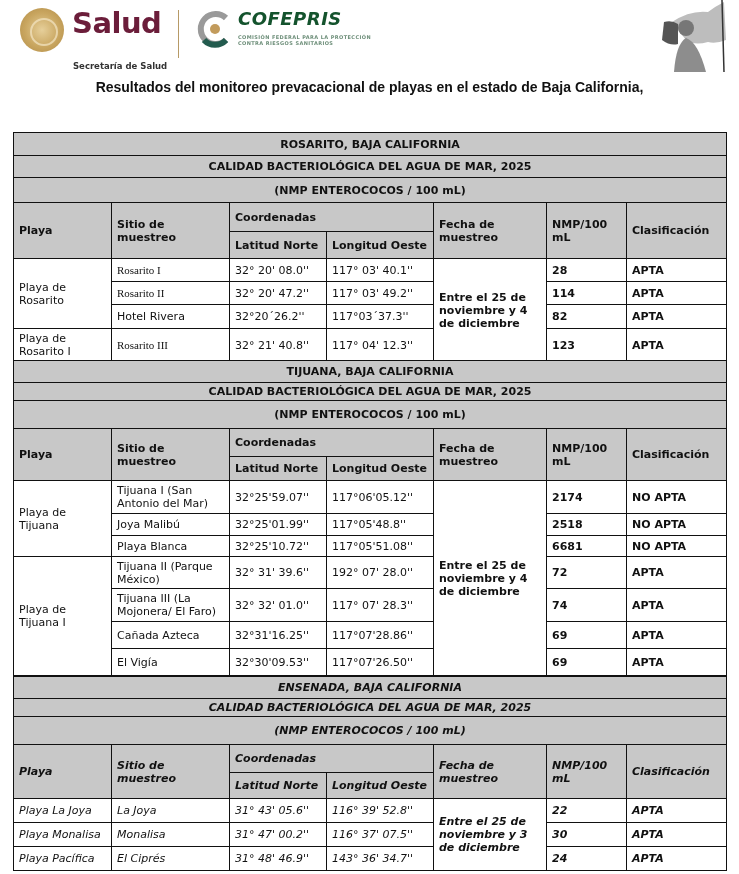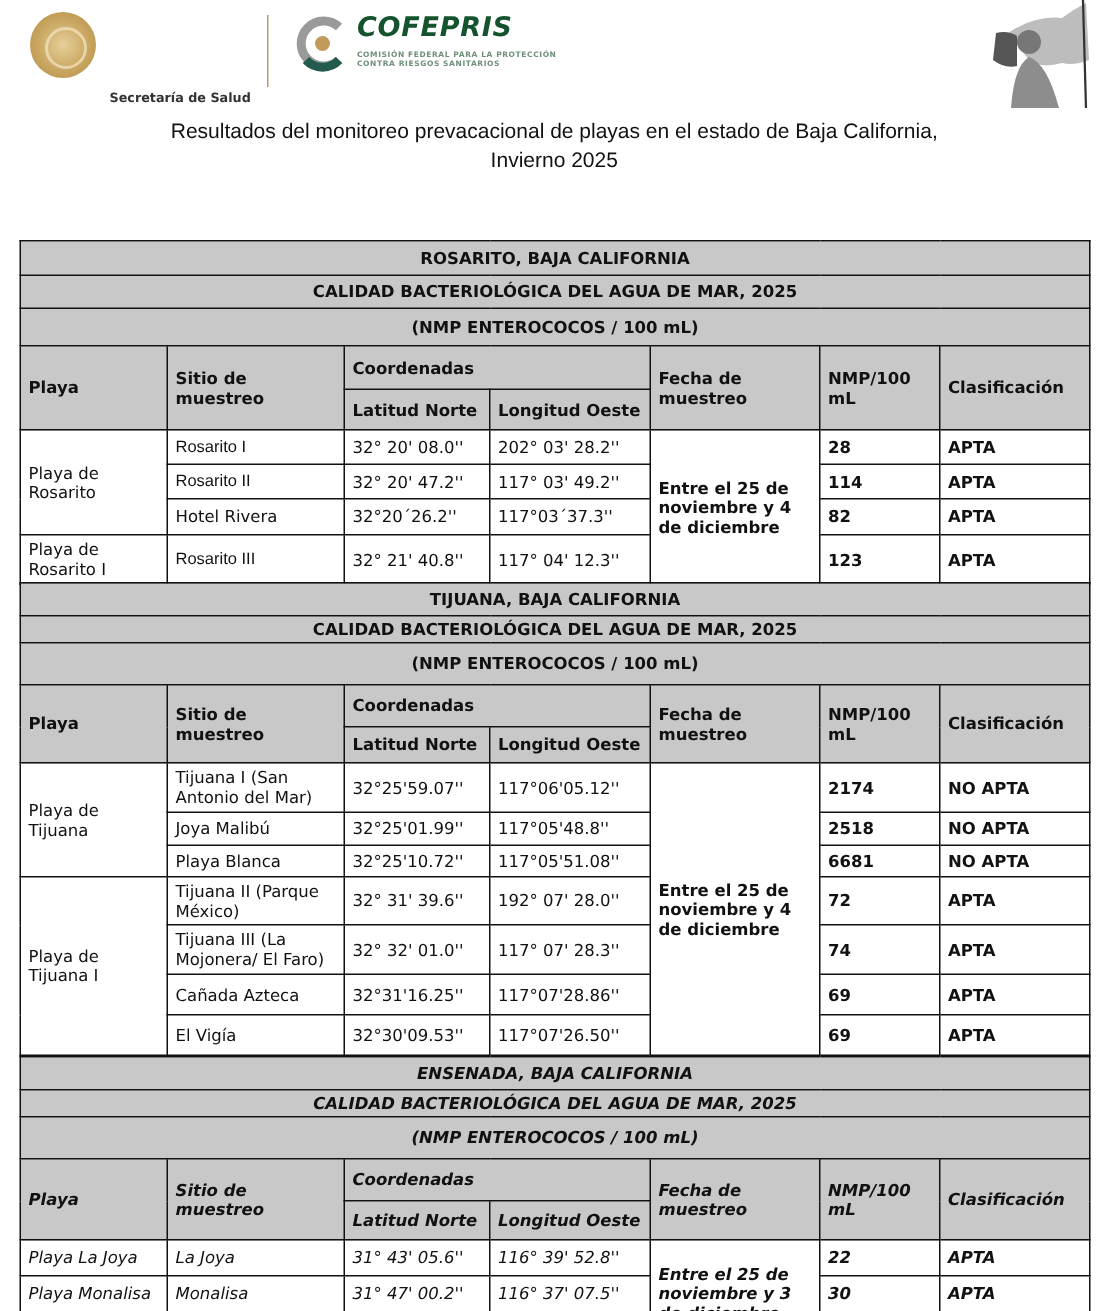--- a/index.html
+++ b/index.html
@@ -15,36 +15,37 @@
     font-weight: bold; font-size: 29px; color: #6b1d3a; letter-spacing: -0.5px; }
   .salud-sub { position: absolute; left: 73px; top: 61px; font-size: 8.5px; font-weight: bold; color: #333; }
   .v-divider { position: absolute; left: 178px; top: 10px; width: 1px; height: 48px; background: #b79a66; }
   .cof-icon { position: absolute; left: 196px; top: 10px; width: 38px; height: 38px; }
   .cof-word { position: absolute; left: 238px; top: 8px; font-size: 18px; font-weight: bold; color: #14532d; letter-spacing: 0.5px; font-style: italic; }
   .cof-sub1, .cof-sub2 { position: absolute; left: 238px; font-size: 5px; font-weight: bold; color: #6e8f7a; letter-spacing: .4px; }
   .cof-sub1 { top: 34px; } .cof-sub2 { top: 40px; }
   .heroine { position: absolute; left: 650px; top: 0; width: 80px; height: 72px; }
 
   .title { position: absolute; left: 0; top: 78px; width: 739px; text-align: center;
-    font-family: "Liberation Sans", sans-serif; font-weight: normal; font-size: 14px; line-height: 19px; color: #111; }
+    font-family: "Liberation Sans", sans-serif; font-weight: bold; font-size: 14px; line-height: 19px; color: #111; }
 
   table.sec { position: absolute; left: 13px; width: 713px; border-collapse: collapse; table-layout: fixed;
-    font-family: "DejaVu Sans", sans-serif; font-size: 11px; margin-top: 28px; }
+    font-family: "DejaVu Sans", sans-serif; font-size: 11px; }
   table.sec td, table.sec th { border: 1.4px solid #111; padding: 0 5px; vertical-align: middle; line-height: 13px; }
   .band { background: #c8c8c8; font-weight: bold; text-align: center; font-size: 11px; }
   .hdr th { background: #c8c8c8; font-weight: bold; font-size: 11px; }
   .left { text-align: left; } .center { text-align: left; }
   td.bold { font-weight: bold; }
-  .serif { font-family: Liberation Sans, sans-serif; }
+  .serif { font-family: Liberation Serif, serif; }
 </style>
 </head>
 <body>
 
 <div class="header">
   <div class="logo-seal"></div>
+  <div class="salud-word">Salud</div>
   <div class="salud-sub">Secretaría de Salud</div>
   <div class="v-divider"></div>
   <svg class="cof-icon" viewBox="0 0 38 38">
     <path d="M30 8 A15 15 0 1 0 30 30" fill="none" stroke="#9a9a9a" stroke-width="6"></path>
     <path d="M8 30 A15 15 0 0 0 30 30" fill="none" stroke="#235b4e" stroke-width="6"></path>
     <circle cx="19" cy="19" r="5" fill="#c29b5c"></circle>
   </svg>
   <div class="cof-word">COFEPRIS</div>
   <div class="cof-sub1">COMISIÓN FEDERAL PARA LA PROTECCIÓN</div>
   <div class="cof-sub2">CONTRA RIESGOS SANITARIOS</div>
@@ -52,21 +53,20 @@
     <path d="M22 22 Q40 10 58 12 Q66 6 74 2 L76 40 Q66 44 58 42 Q44 46 36 40 Z" fill="#bdbdbd"></path>
     <path d="M14 22 Q22 20 28 24 L28 44 Q20 46 12 40 Z" fill="#555"></path>
     <line x1="72" y1="0" x2="74" y2="72" stroke="#333" stroke-width="1.5"></line>
     <circle cx="36" cy="28" r="8" fill="#777"></circle>
     <path d="M24 72 Q26 44 36 38 Q48 42 56 72 Z" fill="#8d8d8d"></path>
   </svg>
 </div>
 
 <div class="title">
   <div>Resultados del monitoreo prevacacional de playas en el estado de Baja California,</div>
-  <div>Invierno 2025</div>
 </div>
 
 <table class="sec" style="top:132px;">
   <colgroup>
       <col style="width:98px">
       <col style="width:118px">
       <col style="width:97px">
       <col style="width:107px">
       <col style="width:113px">
       <col style="width:80px">
@@ -91,21 +91,21 @@
     <th class="left" rowspan="2">Clasificación</th>
   </tr>
   <tr class="hdr" style="height:27px">
     <th class="left">Latitud Norte</th>
     <th class="left">Longitud Oeste</th>
   </tr>
   <tr style="height:23px">
     <td class="left" rowspan="3">Playa de Rosarito</td>
     <td class="left serif">Rosarito I</td>
     <td class="left">32° 20' 08.0''</td>
-    <td class="left">202° 03' 28.2''</td>
+    <td class="left">117° 03' 40.1''</td>
     <td class="center bold" rowspan="4">Entre el 25 de noviembre y 4 de diciembre</td>
     <td class="left bold">28</td>
     <td class="left bold">APTA</td>
   </tr>
   <tr style="height:23px">
     <td class="left serif">Rosarito II</td>
     <td class="left">32° 20' 47.2''</td>
     <td class="left">117° 03' 49.2''</td>
     <td class="left bold">114</td>
     <td class="left bold">APTA</td>

